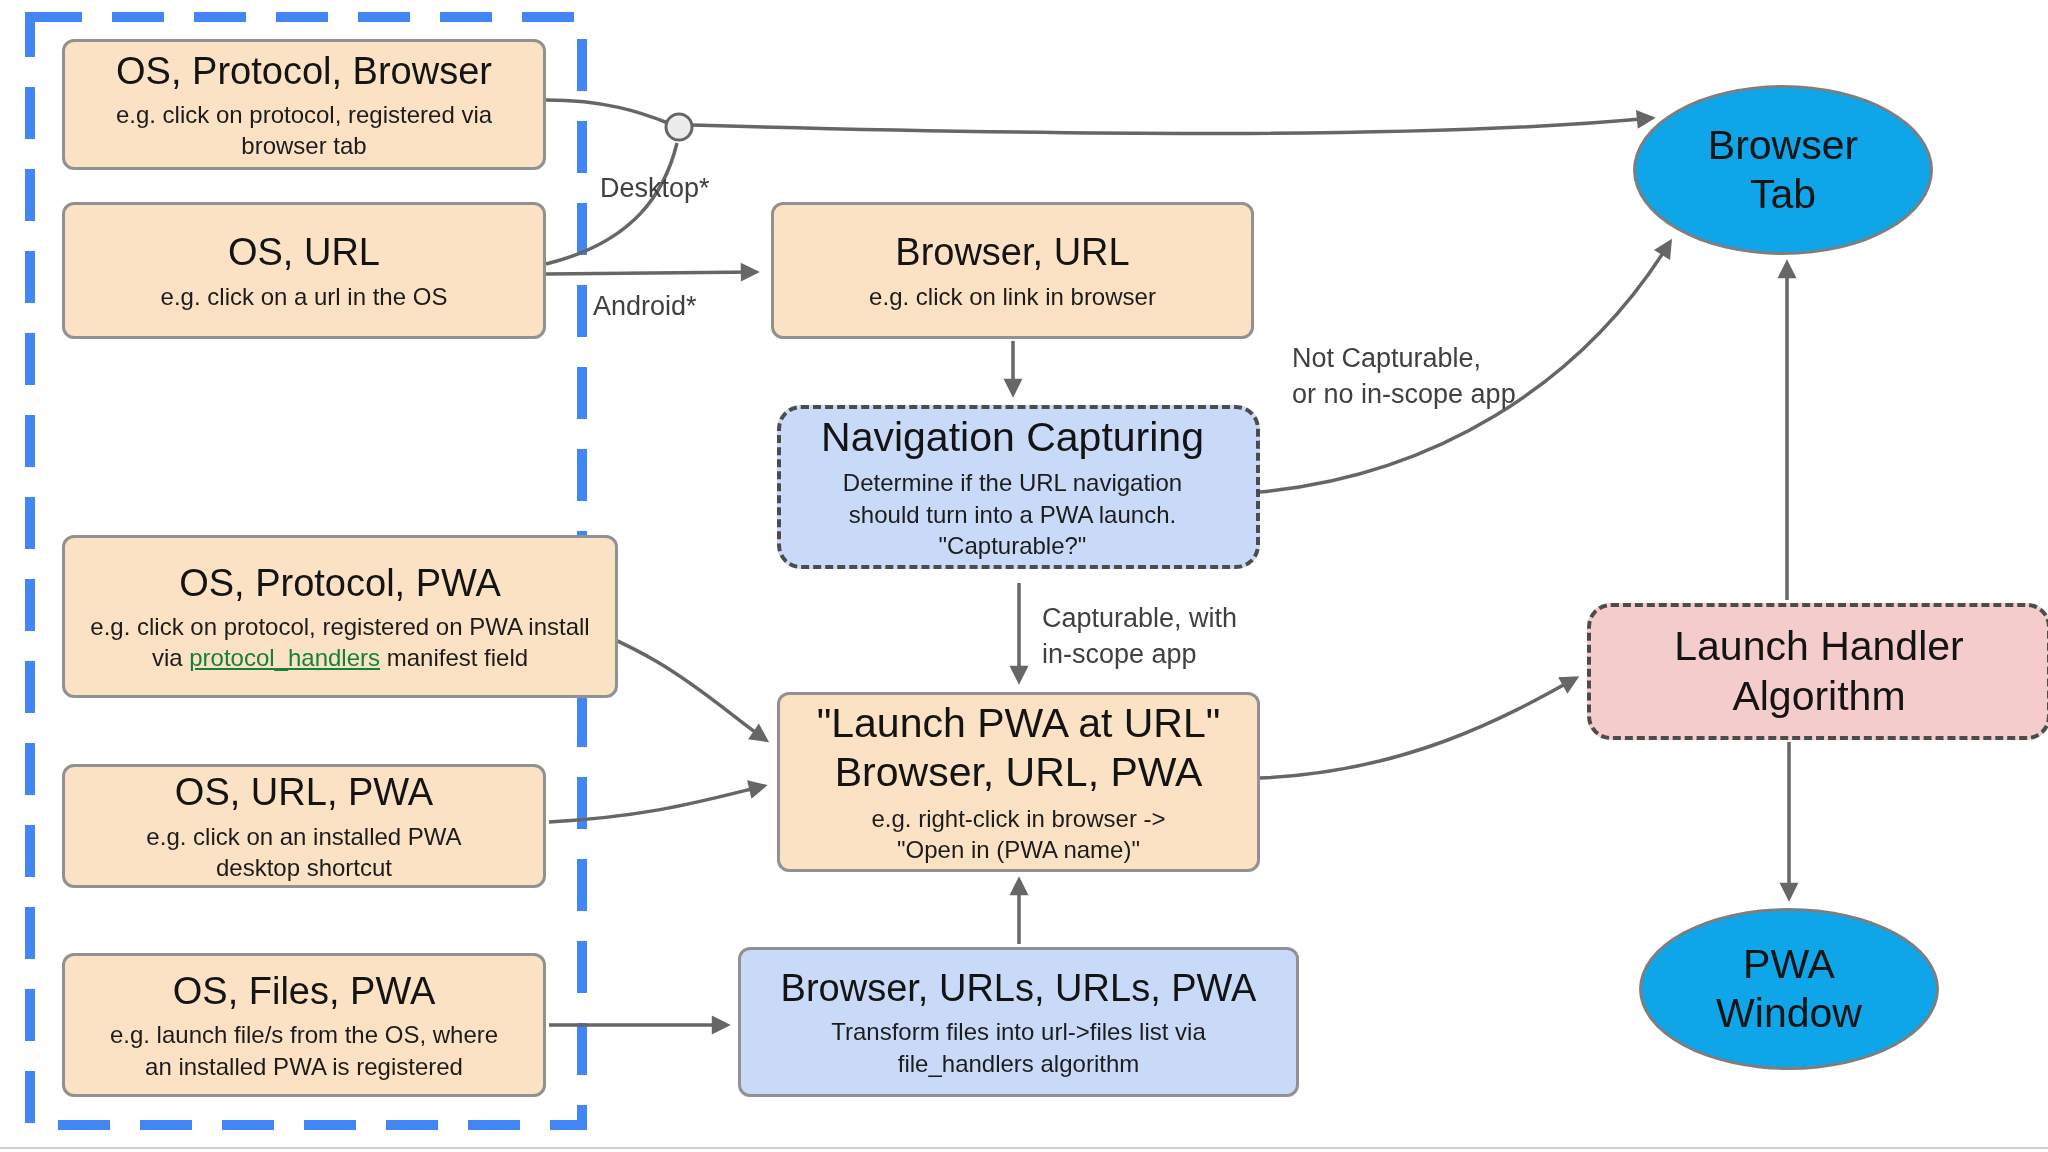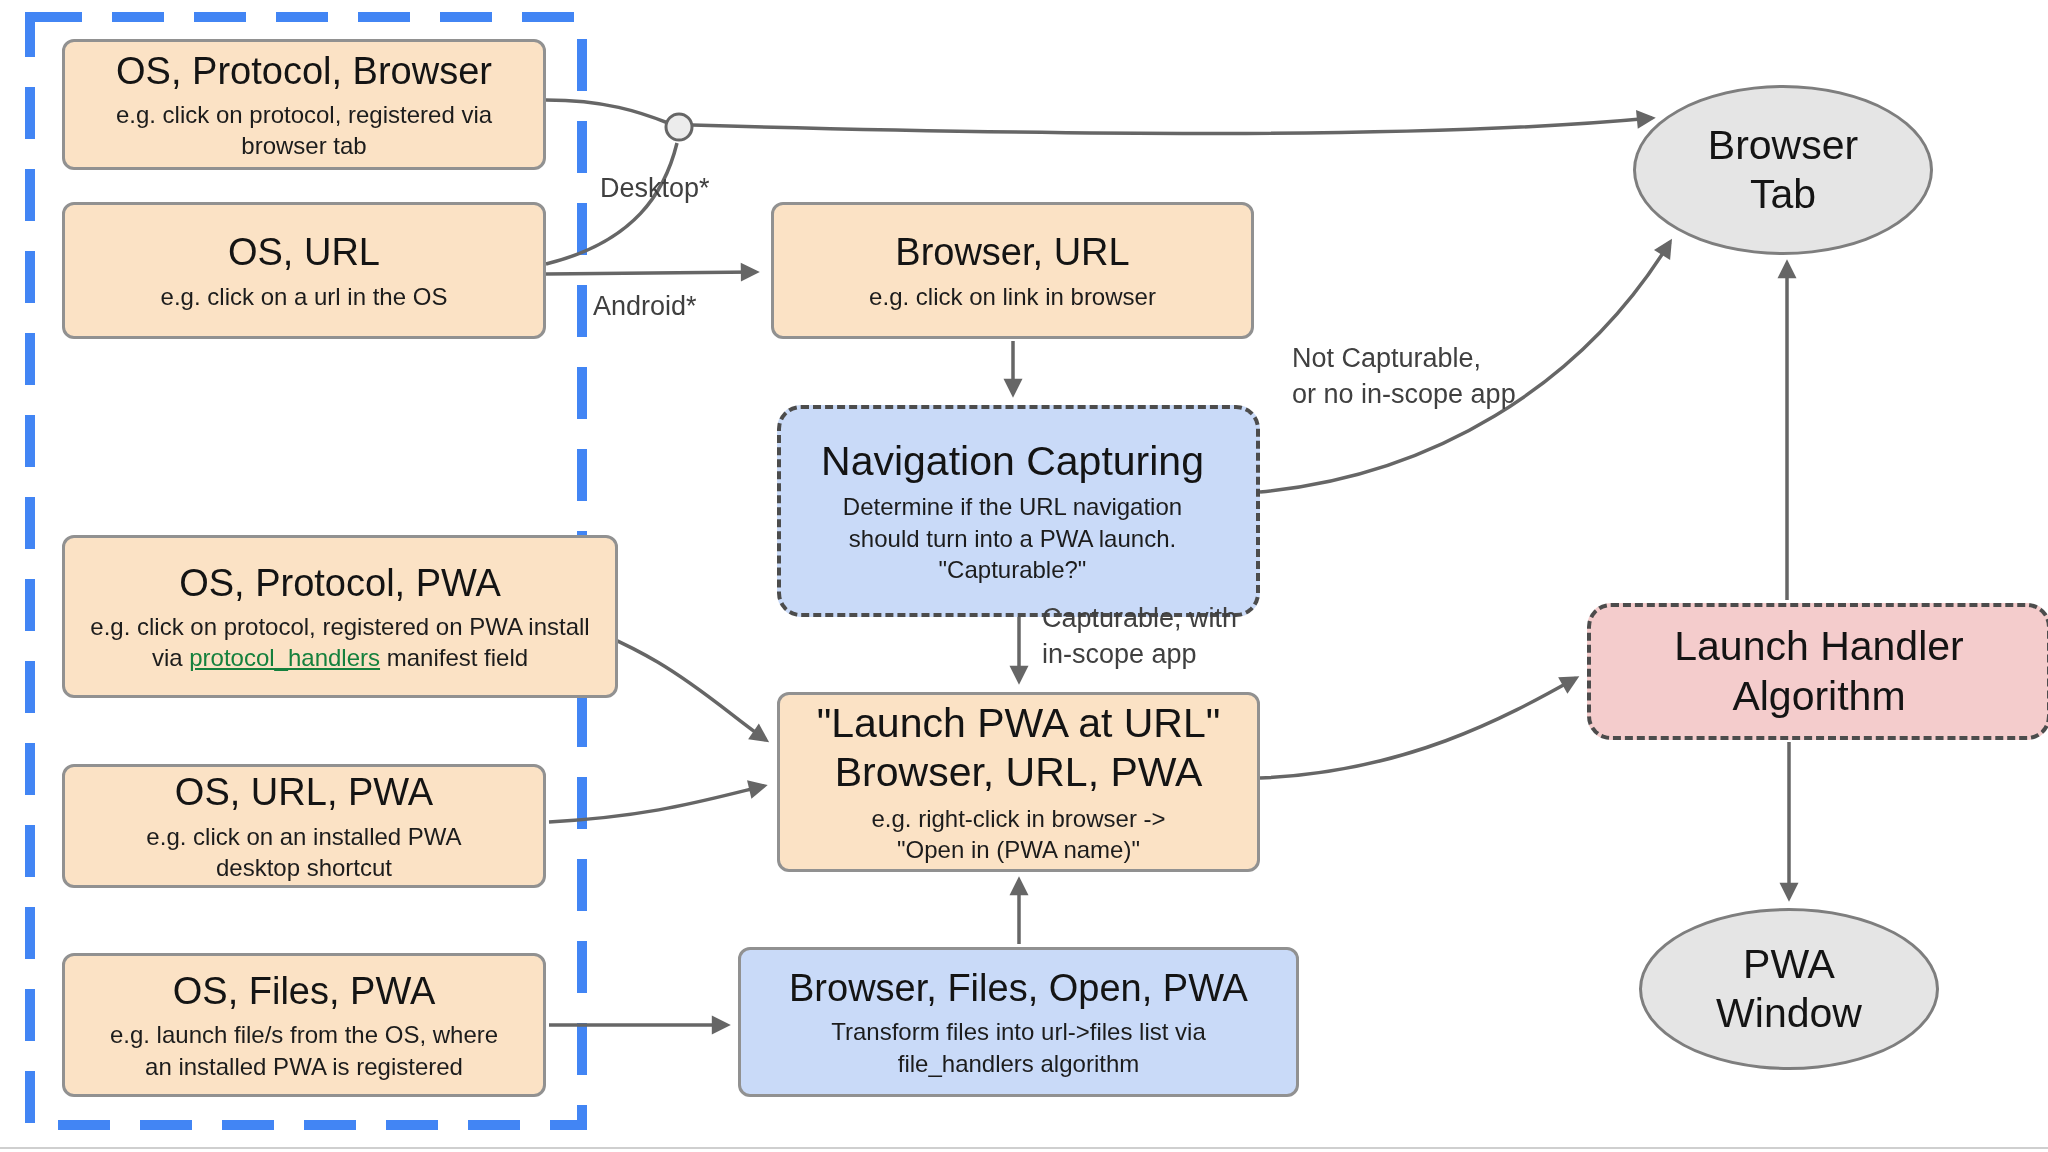--- a/index.html
+++ b/index.html
@@ -12,34 +12,34 @@
     position:absolute; display:flex; flex-direction:column;
     justify-content:center; align-items:center; text-align:center;
     border-radius:12px; border:3px solid #919191; padding:8px 20px; color:#141414;
   }
   .node-title { font-size:38px; line-height:1.22; white-space:pre-line; }
   .node-title-lg { font-size:41px; line-height:1.2; white-space:pre-line; }
   .node-subtitle { font-size:24px; line-height:1.3; margin-top:5px; white-space:pre-line; color:#1c1c1c; }
   .orange { background:#fbe2c5; }
   .blue { background:#c9daf8; }
   .pink { background:#f4cccc; }
-  .green { background:#e5e5e5; border-radius:50%; border-color:#7e7e7e; }
+  .green { background:#0ea5e9; border-radius:50%; border-color:#7e7e7e; }
   .dashed-border { border:4px dashed #4c4c4c; border-radius:24px; }
 
   .edge-label { position:absolute; font-size:27px; color:#404040; line-height:1.35; white-space:pre-line; }
   .link { color:#15803d; text-decoration:underline; cursor:pointer; }
 
   
   #n-os-protocol-browser { left:62px;  top:39px;  width:484px; height:131px; }
   #n-os-url              { left:62px;  top:202px; width:484px; height:137px; }
   #n-os-protocol-pwa     { left:62px;  top:535px; width:556px; height:163px; }
   #n-os-url-pwa          { left:62px;  top:764px; width:484px; height:124px; }
   #n-os-files-pwa        { left:62px;  top:953px; width:484px; height:144px; }
   #n-browser-url         { left:771px; top:202px; width:483px; height:137px; }
-  #n-navigation-capturing{ left:777px; top:405px; width:483px; height:212px;padding-left:8px; }
+  #n-navigation-capturing{ left:777px; top:405px; width:483px; height:164px;padding-left:8px; }
   #n-launch-pwa-at-url   { left:777px; top:692px; width:483px; height:180px; }
   #n-browser-files-urls-pwa { left:738px; top:947px; width:561px; height:150px; }
   #n-browser-tab         { left:1633px; top:85px;  width:300px; height:170px; }
   #n-launch-handler      { left:1587px; top:603px; width:464px; height:137px; }
   #n-pwa-window          { left:1639px; top:908px; width:300px; height:162px; }
 
   #lbl-desktop        { left:600px;  top:170px; }
   #lbl-android        { left:593px;  top:288px; }
   #lbl-not-capturable { left:1292px; top:340px; }
   #lbl-capturable     { left:1042px; top:600px; }
@@ -120,21 +120,21 @@
   </div>
 
   <div class="node orange" id="n-launch-pwa-at-url">
     <div class="node-title-lg">"Launch PWA at URL"
 Browser, URL, PWA</div>
     <div class="node-subtitle">e.g. right-click in browser -&gt;
 "Open in (PWA name)"</div>
   </div>
 
   <div class="node blue" id="n-browser-files-urls-pwa">
-    <div class="node-title">Browser, Files, Open, PWA</div>
+    <div class="node-title">Browser, URLs, URLs, PWA</div>
     <div class="node-subtitle">Transform files into url-&gt;files list via
 file_handlers algorithm</div>
   </div>
 
   <div class="node green" id="n-browser-tab">
     <div class="node-title-lg">Browser
 Tab</div>
   </div>
 
   <div class="node pink dashed-border" id="n-launch-handler">

